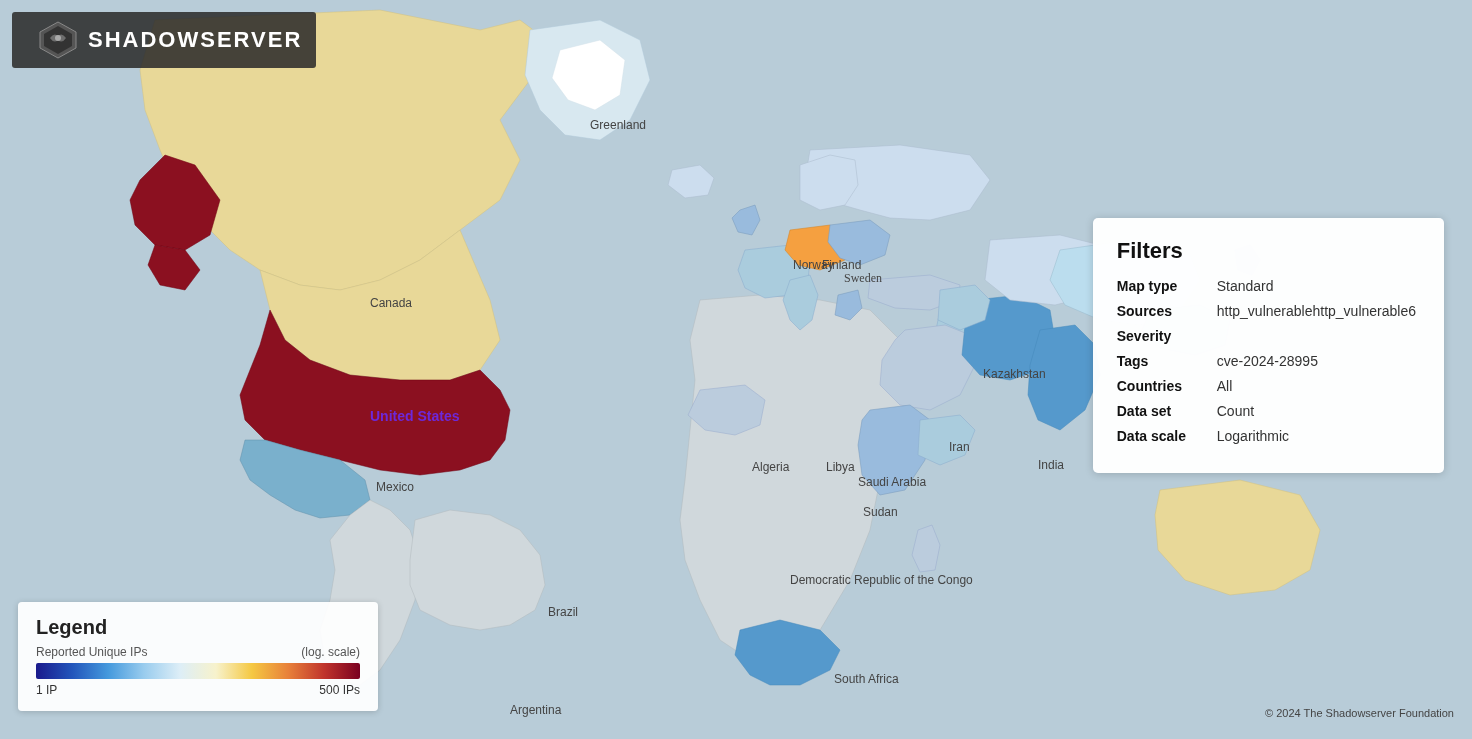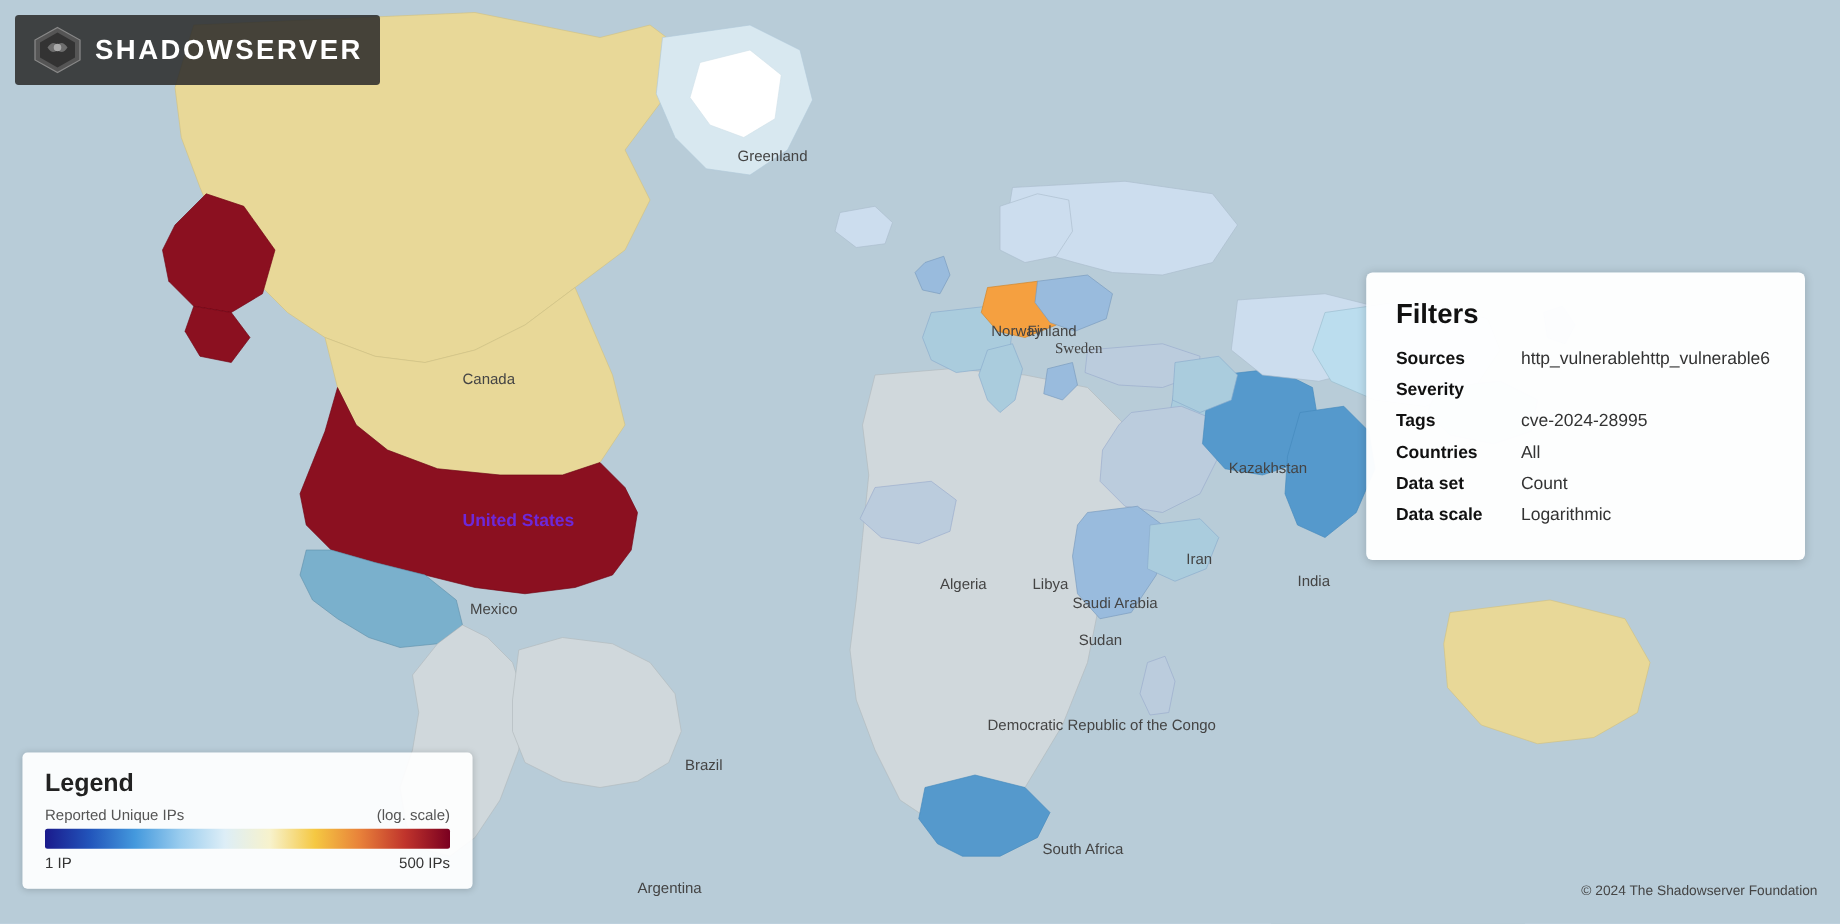--- a/index.html
+++ b/index.html
@@ -27,21 +27,21 @@
     }
 
     
     .logo {
       position: absolute;
       top: 12px;
       left: 12px;
       display: flex;
       align-items: center;
       background: rgba(40,40,40,0.85);
-      padding: 6px 14px 6px 12px;
+      padding: 6px 14px 6px 24px;
       border-radius: 3px;
       z-index: 100;
     }
     .logo-icon {
       width: 44px;
       height: 44px;
       margin-right: 8px;
     }
     .logo-text {
       color: #ffffff;
@@ -273,20 +273,24 @@
   <div class="legend-labels">
     <span>1 IP</span>
     <span>500 IPs</span>
   </div>
 </div>
 
 <div class="filters-panel">
   <div class="filters-title">Filters</div>
   <div id="filter-rows-container">
       <div class="filter-row">
+        <span class="filter-label">Map type</span>
+        <span class="filter-value">Standard</span>
+      </div>
+      <div class="filter-row">
         <span class="filter-label">Sources</span>
         <span class="filter-value">http_vulnerablehttp_vulnerable6</span>
       </div>
       <div class="filter-row">
         <span class="filter-label">Severity</span>
         <span class="filter-value"></span>
       </div>
       <div class="filter-row">
         <span class="filter-label">Tags</span>
         <span class="filter-value">cve-2024-28995</span>

